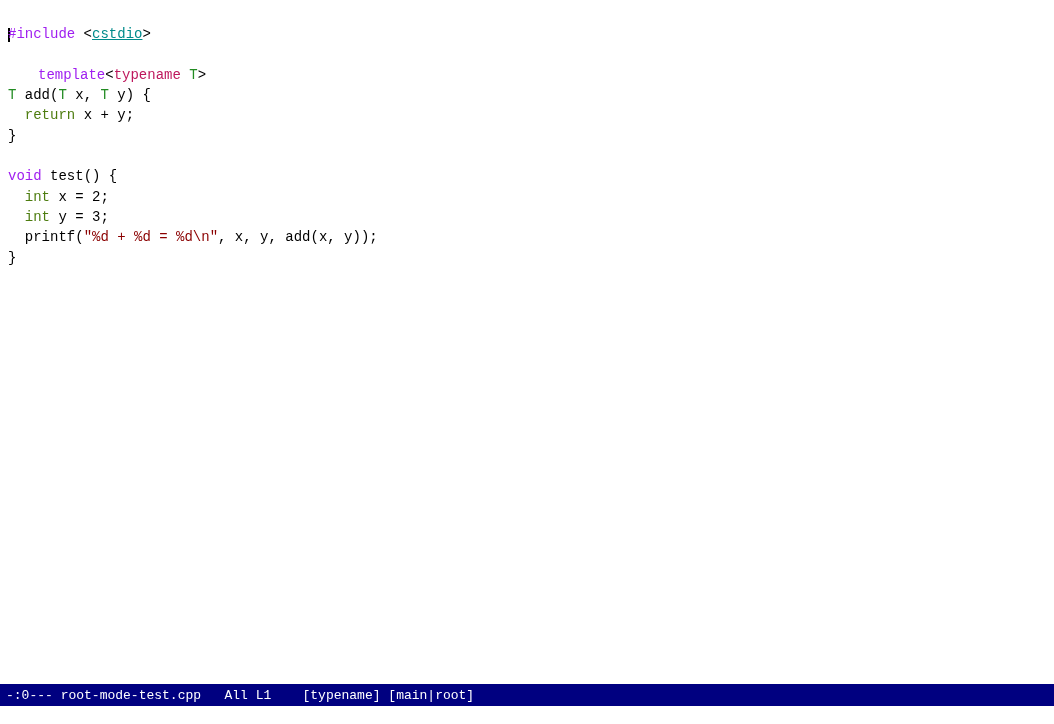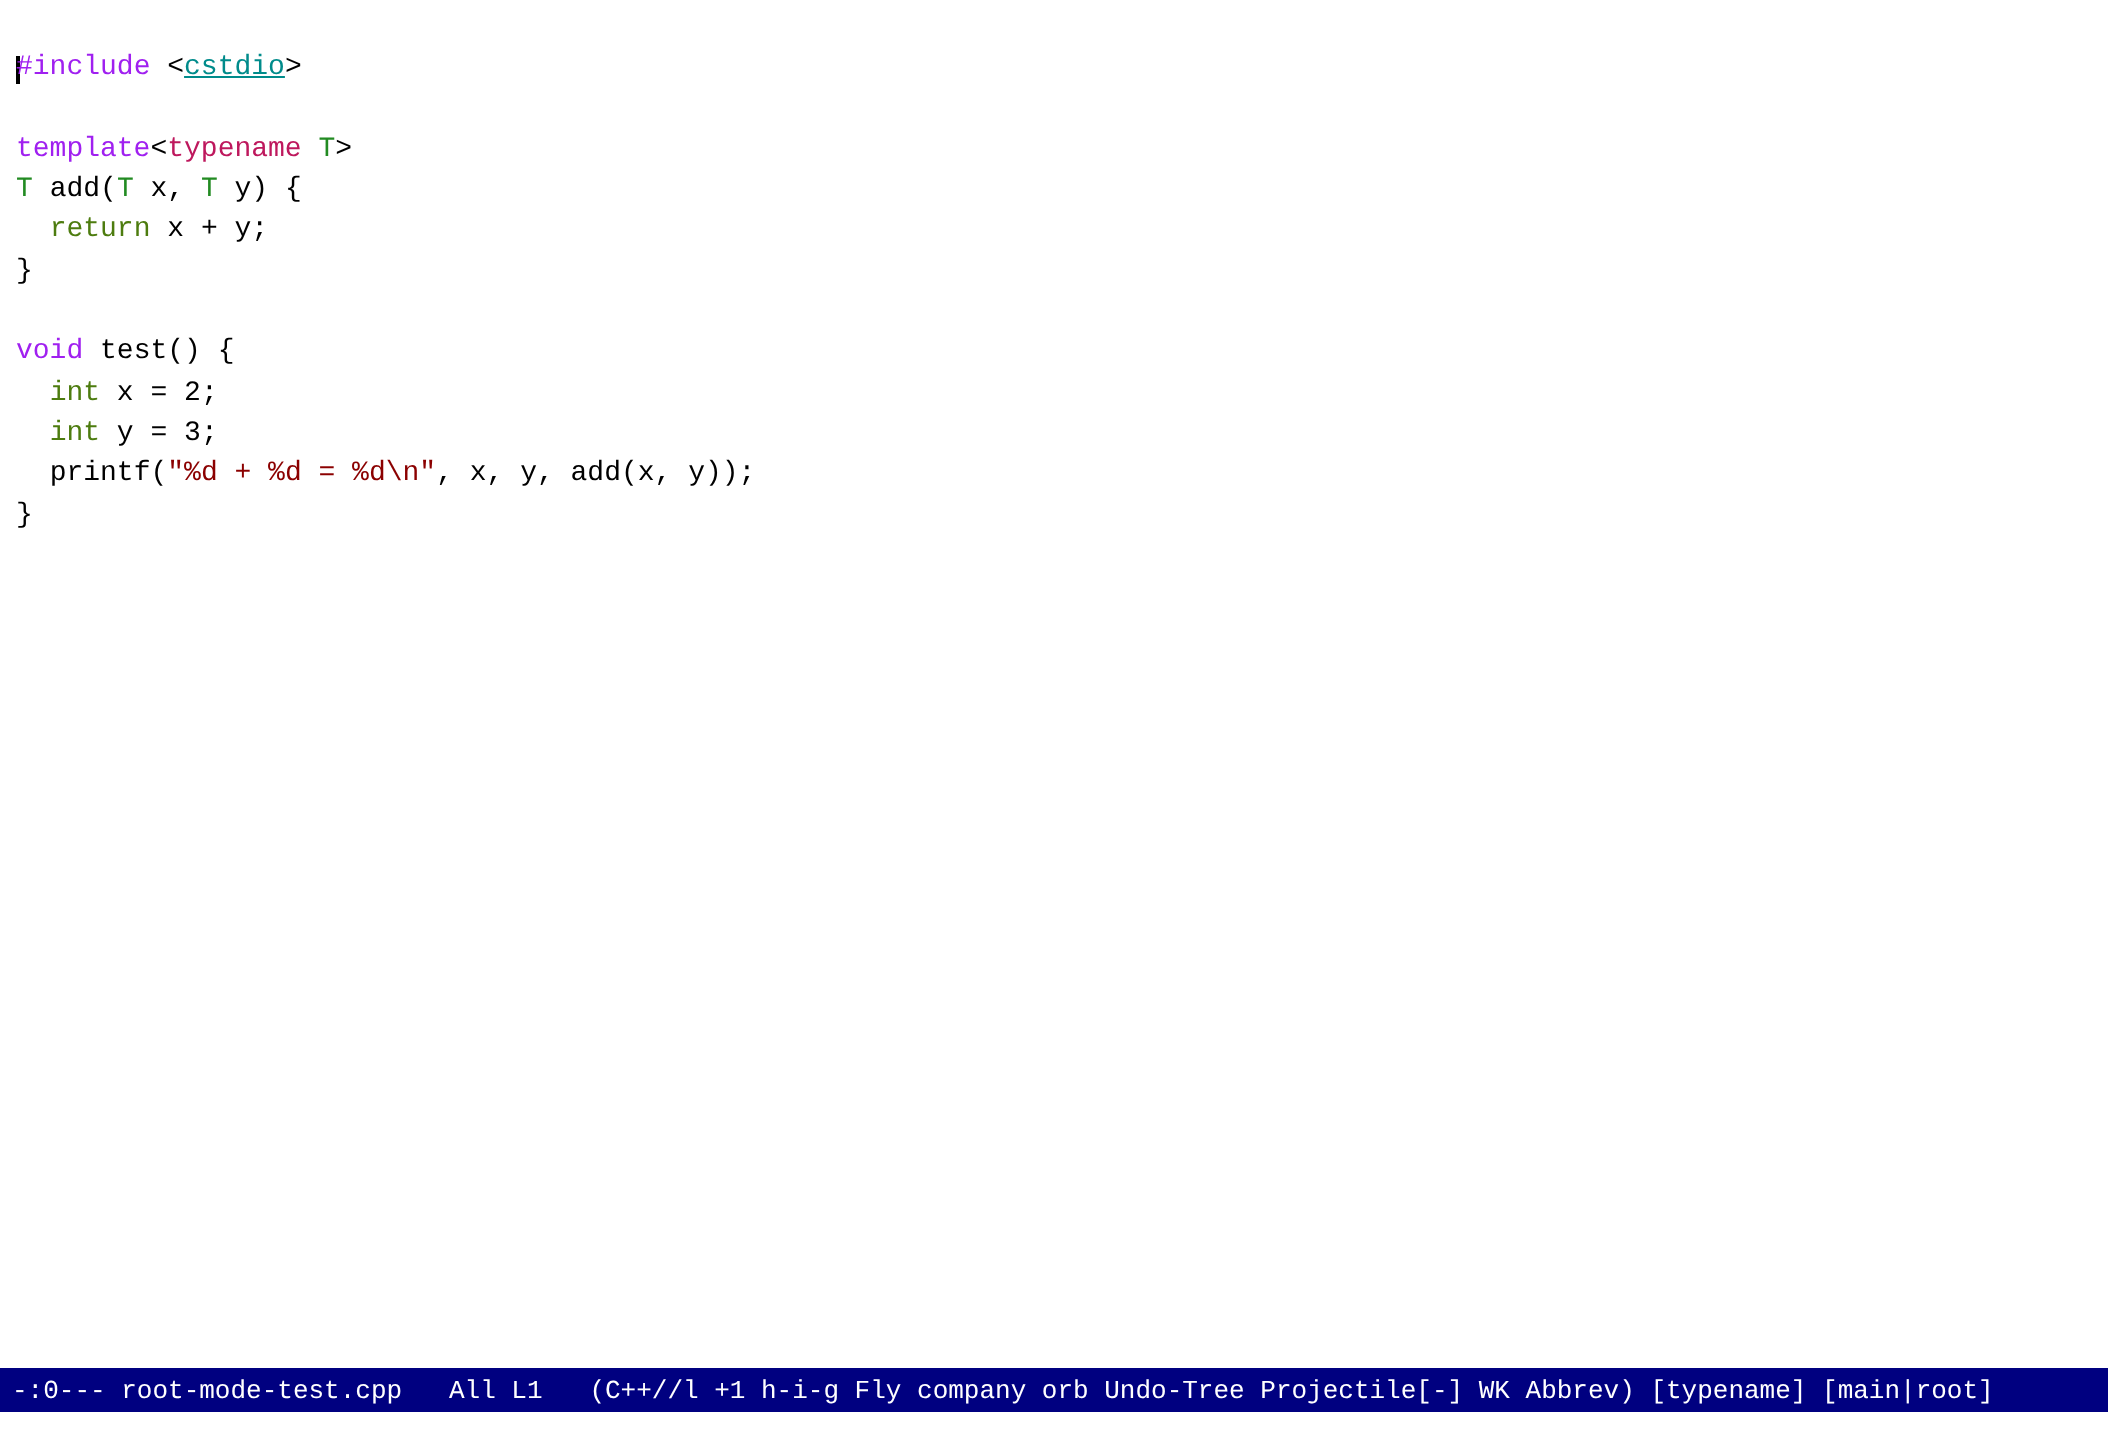--- a/index.html
+++ b/index.html
@@ -32,21 +32,21 @@
     }
 
     .code-line {
       display: block;
       min-height: 1.45em;
     }
 
     
     .kw-include { color: #a020f0; } 
     .kw-header { color: #008b8b; text-decoration: underline; } 
-    .kw-template { color: #a020f0; } 
+    .kw-template { color: #a020f0; margin-left: 30px; } 
     .kw-typename { color: #be185d; }
     .kw-type-T { color: #228b22; } 
     .kw-void { color: #a020f0; }
     .fn-name { color: #000000; } 
     .kw-return { color: #4d7c0f; }
     .kw-int { color: #4d7c0f; }
     .str-literal { color: #8b0000; } 
     .normal { color: #000000; }
     .cursor {
       display: inline-block;
@@ -99,21 +99,20 @@
 <div id="editor">
 <div class="code-line"><span class="cursor"></span><span class="kw-include">#</span><span class="kw-include">include</span><span class="normal"> &lt;</span><span class="kw-header">cstdio</span><span class="normal">&gt;</span></div><div class="code-line">&nbsp;</div><div class="code-line"><span class="kw-template">template</span><span class="normal">&lt;</span><span class="kw-typename">typename</span><span class="normal"> </span><span class="kw-type-T">T</span><span class="normal">&gt;</span></div><div class="code-line"><span class="kw-type-T">T</span><span class="normal"> </span><span class="fn-name">add</span><span class="normal">(</span><span class="kw-type-T">T</span><span class="normal"> x, </span><span class="kw-type-T">T</span><span class="normal"> y) {</span></div><div class="code-line"><span class="normal">  </span><span class="kw-return">return</span><span class="normal"> x + y;</span></div><div class="code-line"><span class="normal">}</span></div><div class="code-line">&nbsp;</div><div class="code-line"><span class="kw-void">void</span><span class="normal"> </span><span class="fn-name">test</span><span class="normal">() {</span></div><div class="code-line"><span class="normal">  </span><span class="kw-int">int</span><span class="normal"> x = 2;</span></div><div class="code-line"><span class="normal">  </span><span class="kw-int">int</span><span class="normal"> y = 3;</span></div><div class="code-line"><span class="normal">  </span><span class="fn-name">printf</span><span class="normal">(</span><span class="str-literal">"%d + %d = %d\n"</span><span class="normal">, x, y, add(x, y));</span></div><div class="code-line"><span class="normal">}</span></div></div>
 
 <div id="status-bar">
   <span class="status-section">-:0---</span>
   <span class="normal">&nbsp;</span>
   <span class="status-section status-filename">root-mode-test.cpp</span>
   <span class="normal">&nbsp;&nbsp;&nbsp;</span>
   <span class="status-section">All L1</span>
   <span class="normal">&nbsp;&nbsp;&nbsp;</span>
-  <span class="status-section">(C++//l +1 h-i-g Fly company orb Undo-Tree Projectile[-] WK Abbrev)</span>
   <span class="normal">&nbsp;</span>
   <span class="status-section">[typename]</span>
   <span class="normal">&nbsp;</span>
   <span class="status-section">[main|root]</span>
 </div>
 
 <div id="minibuffer">
   <span></span>
 </div>
 

